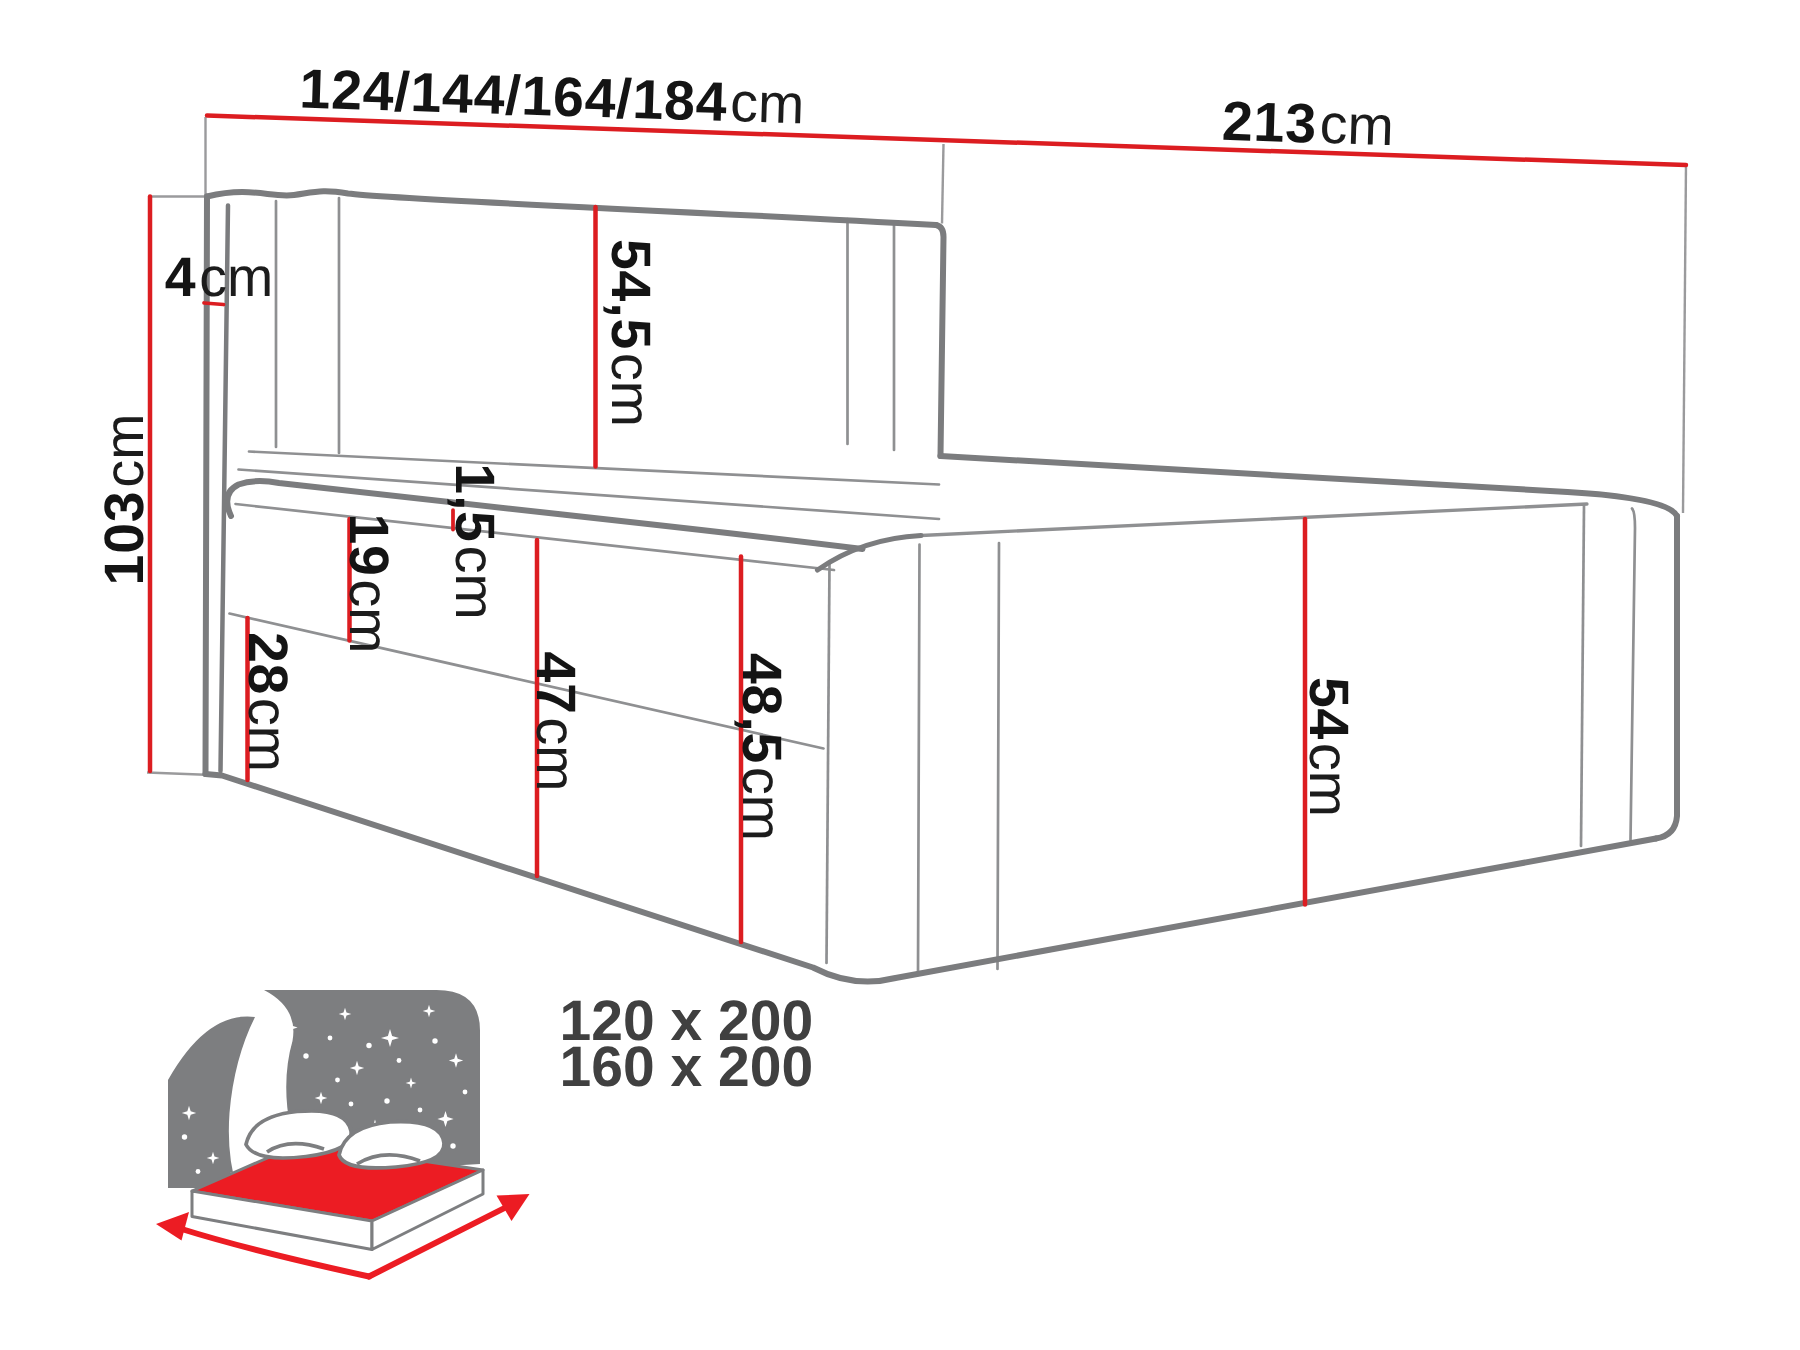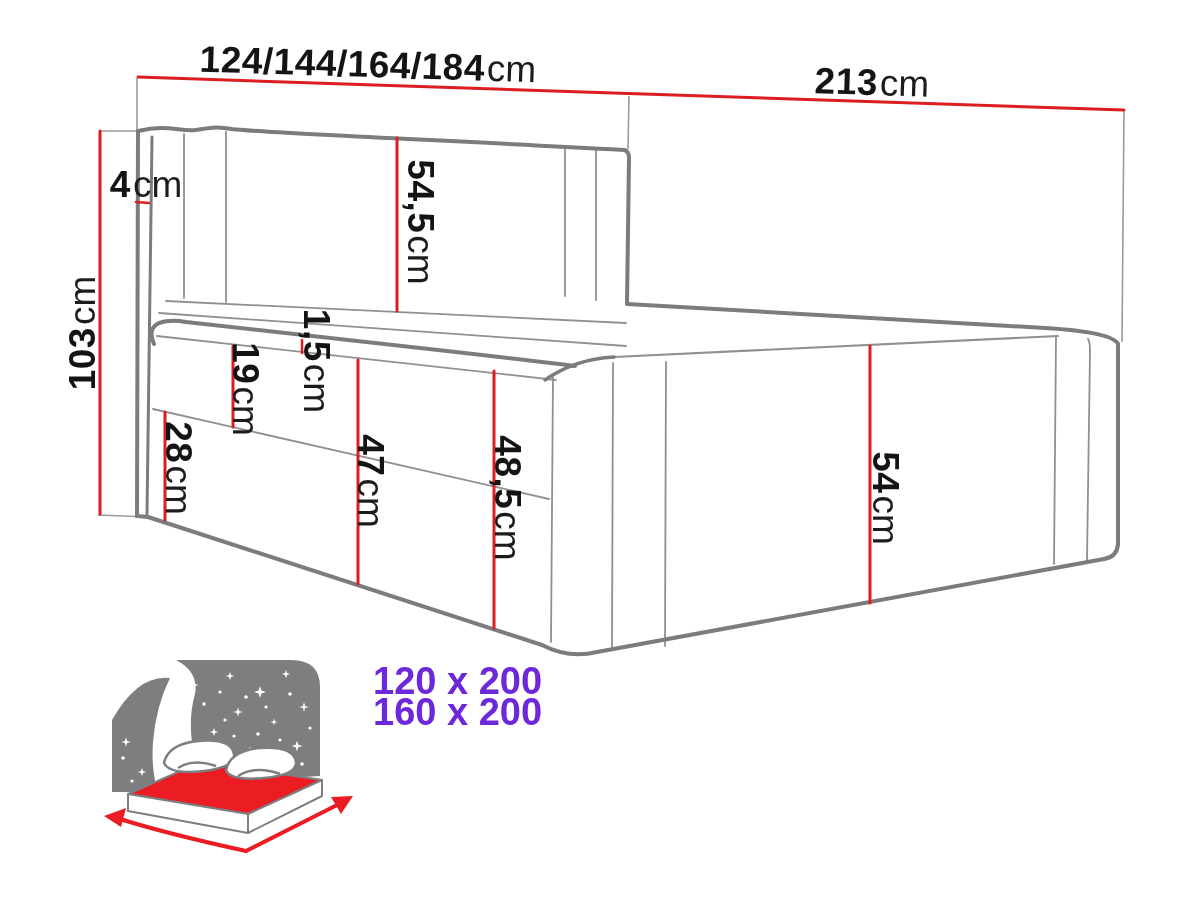--- a/index.html
+++ b/index.html
@@ -11,21 +11,21 @@
   .dim-label{
     position:absolute;display:flex;align-items:center;justify-content:center;
     height:42px;white-space:nowrap;color:#141414;font-weight:700;font-size:37px;
     letter-spacing:.5px;line-height:1;
   }
   .dim-label .unit{font-weight:400;color:#1c1c1c;margin-left:2px;letter-spacing:0;}
   .rot-cw{transform:rotate(90deg);}
   .rot-ccw{transform:rotate(-90deg);}
   .tilt{transform:rotate(1.8deg);}
   .sizes{
-    position:absolute;left:373px;top:666px;color:#6d28d9;font-weight:700;
+    position:absolute;left:373px;top:666px;color:#404040;font-weight:700;
     font-size:38px;line-height:31px;letter-spacing:0px;
   }
   .sizes .size-row{white-space:nowrap;}
 </style>
 </head>
 <body>
 
 <div class="stage">
 
   <svg class="drawing" width="1200" height="900" viewBox="0 0 1200 900">

